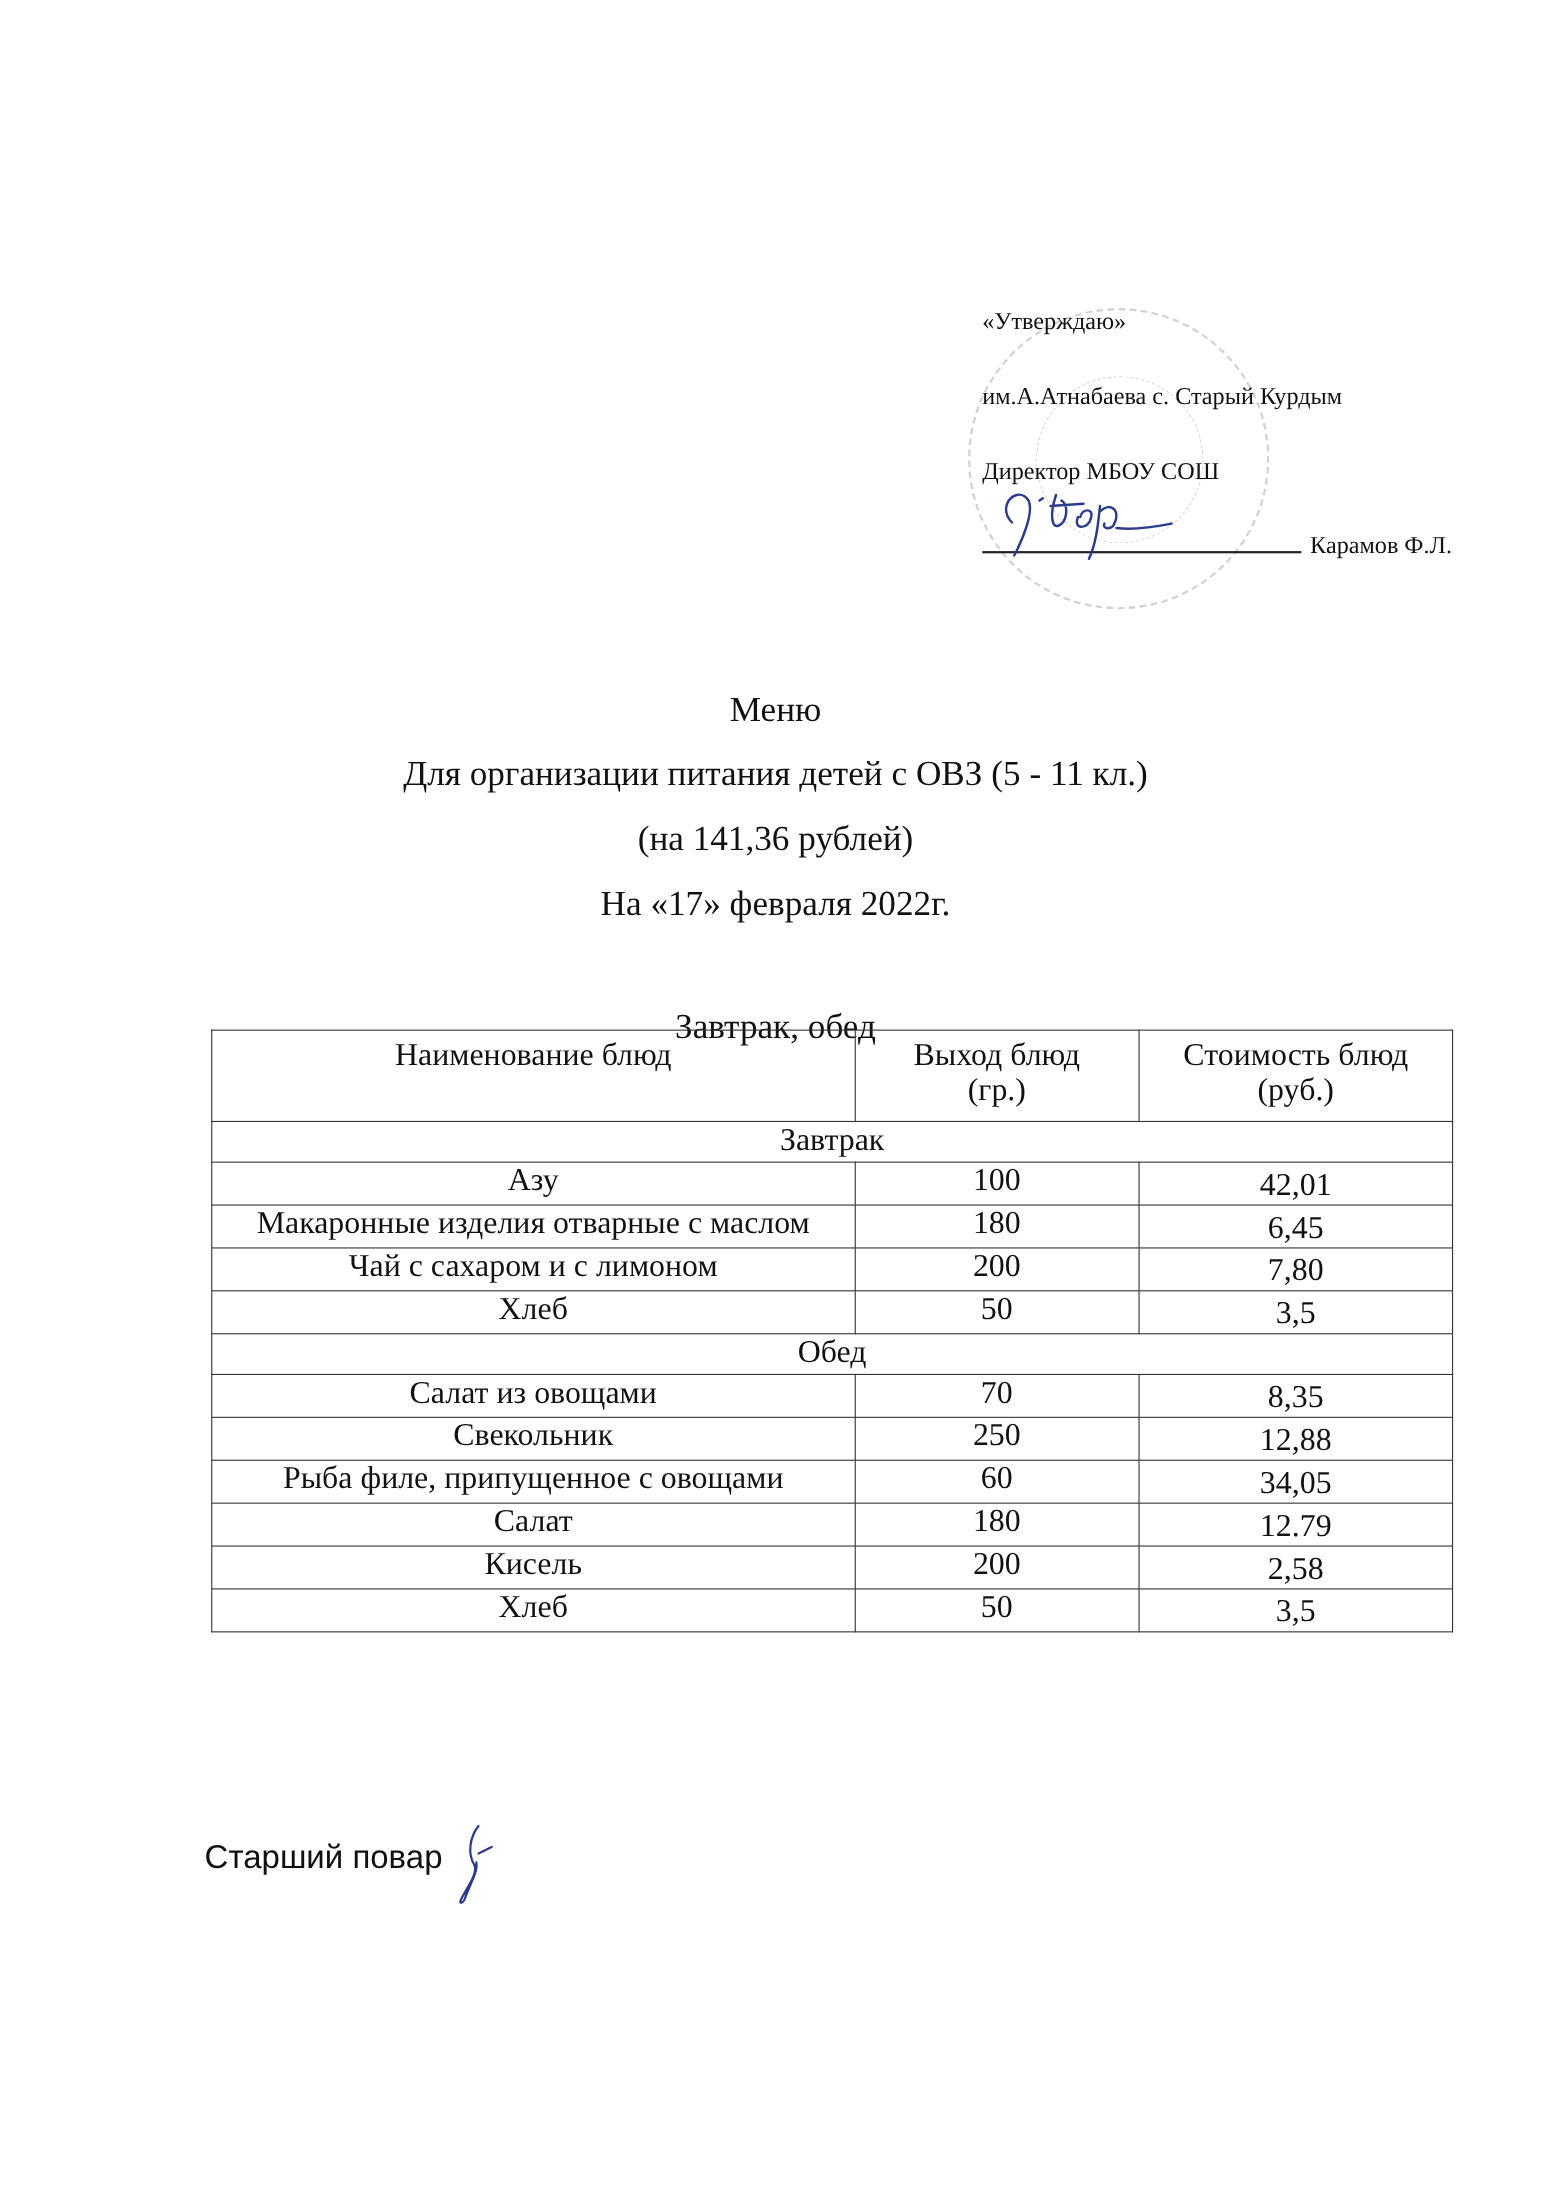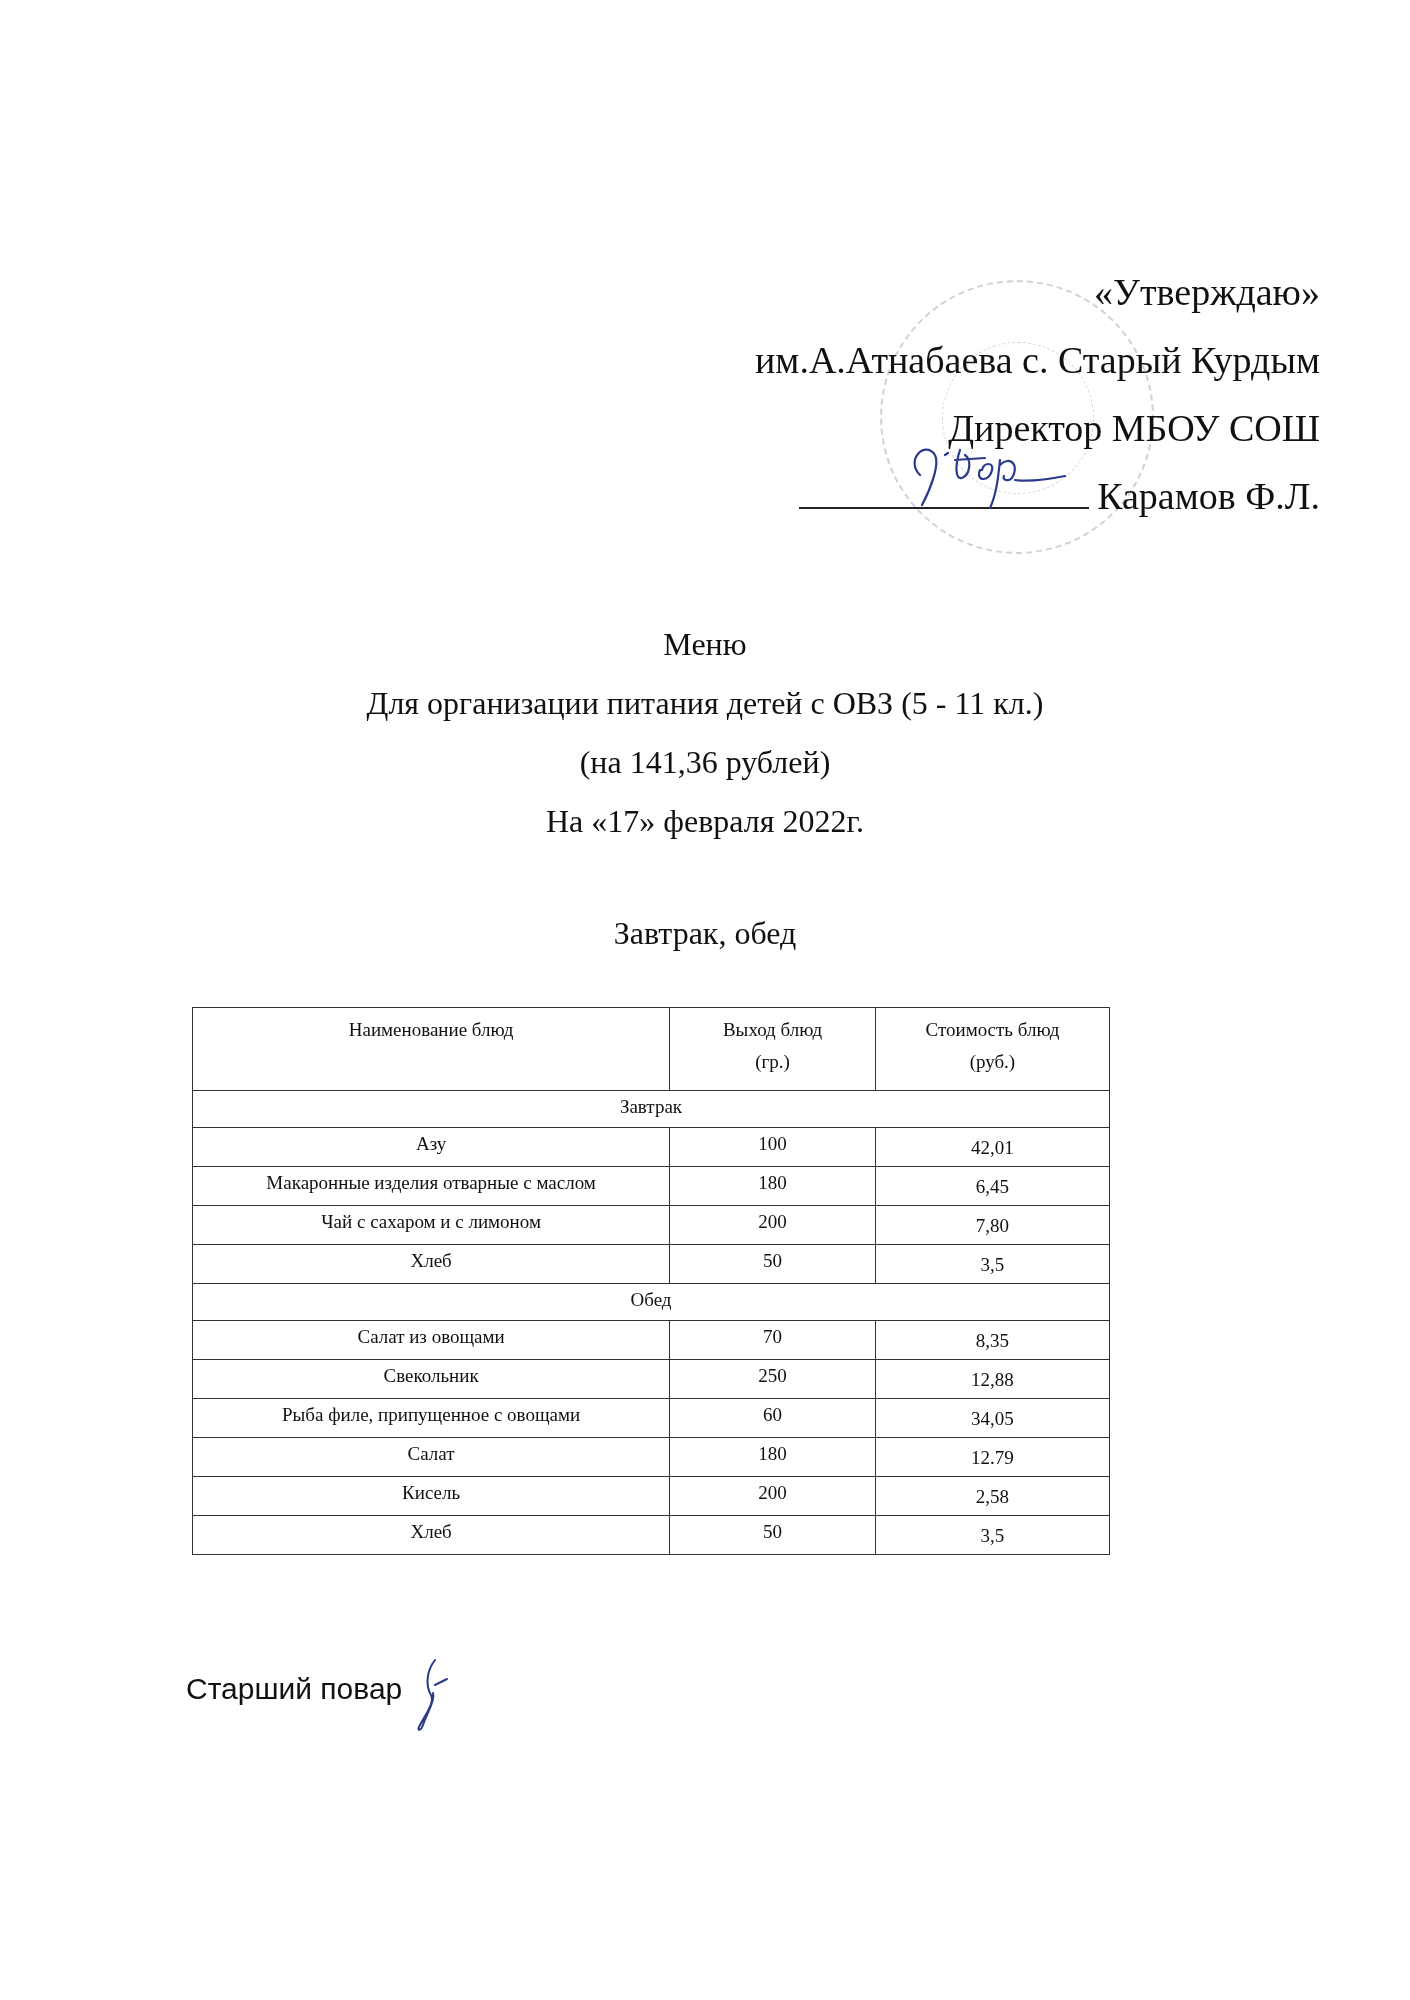--- a/index.html
+++ b/index.html
@@ -1,33 +1,33 @@
 <!DOCTYPE html>
 <html><head>
 <meta charset="utf-8">
 <style>
   html, body { margin: 0; padding: 0; background: #ffffff; }
   body { width: 1410px; height: 2000px; position: relative; overflow: hidden;
          font-family: "Liberation Serif", "DejaVu Serif", serif; color: #111; }
-  .approval { position: absolute; right: 90px; top: 258px; text-align: right;
-              font-size: 38px; line-height: 68px; }
+  .approval { position: absolute; right: 90px; top: 258px; 
+              font-size: 22px; line-height: 68px; }
   .approval div { white-space: nowrap; }
   .sign-line { display: inline-block; width: 290px; border-bottom: 2px solid #222;
                height: 26px; margin-right: 8px; vertical-align: baseline; position: relative; }
   .stamp { position: absolute; left: 880px; top: 280px; width: 270px; height: 270px;
            border-radius: 50%; border: 2px dashed rgba(120,120,140,0.35); pointer-events: none; }
   .stamp-inner { position: absolute; left: 60px; top: 60px; width: 150px; height: 150px;
                  border-radius: 50%; border: 1px dashed rgba(120,120,160,0.3); }
   .sig-director { position: absolute; left: 900px; top: 420px; width: 170px; height: 90px; }
   .title-block { position: absolute; left: 0; width: 1410px; text-align: center;
                  font-size: 32px; }
   .t1 { top: 626px; } .t2 { top: 685px; } .t3 { top: 744px; } .t4 { top: 803px; }
   .t5 { top: 915px; }
-  table.menu { position: absolute; left: 192px; top: 1007px; width: 918px;
-               border-collapse: collapse; font-size: 19px; line-height: 32px; }
+  table.menu { position: absolute; left: 192px; top: 936px; width: 1129px;
+               border-collapse: collapse; font-size: 29px; line-height: 32px; }
   table.menu td, table.menu th { border: 1.5px solid #333; text-align: center;
                font-weight: normal; padding: 0 4px; vertical-align: top; }
   table.menu th { height: 76px; padding-top: 6px; }
   .col-name { width: 585px; } .col-yield { width: 254px; } .col-cost { width: 280px; }
   table.menu td.section { height: 36px; }
   table.menu td { height: 34px; }
   .cost-cell { padding-top: 4px !important; }
   .cook { position: absolute; left: 186px; top: 1672px; font-size: 30px;
           font-family: Liberation Sans, sans-serif; }
   .sig-cook { position: absolute; left: 405px; top: 1655px; width: 60px; height: 80px; }

